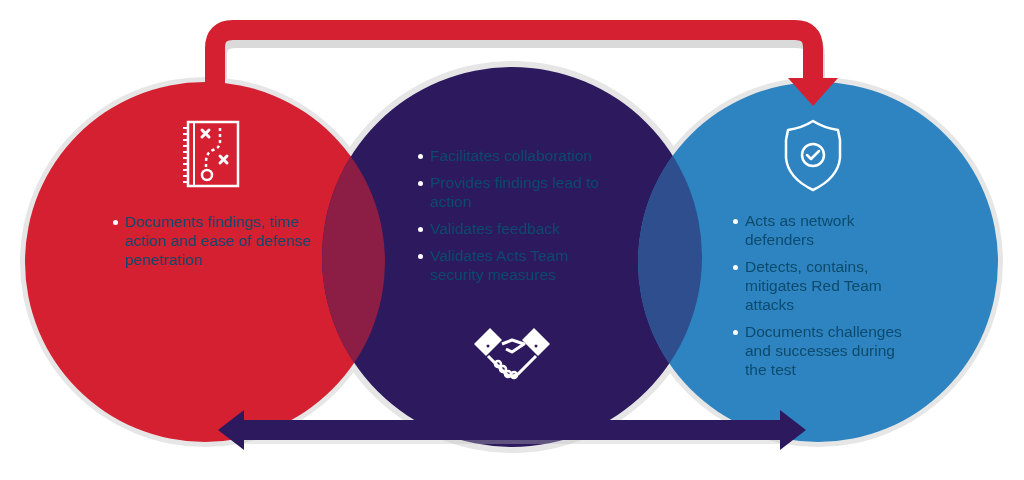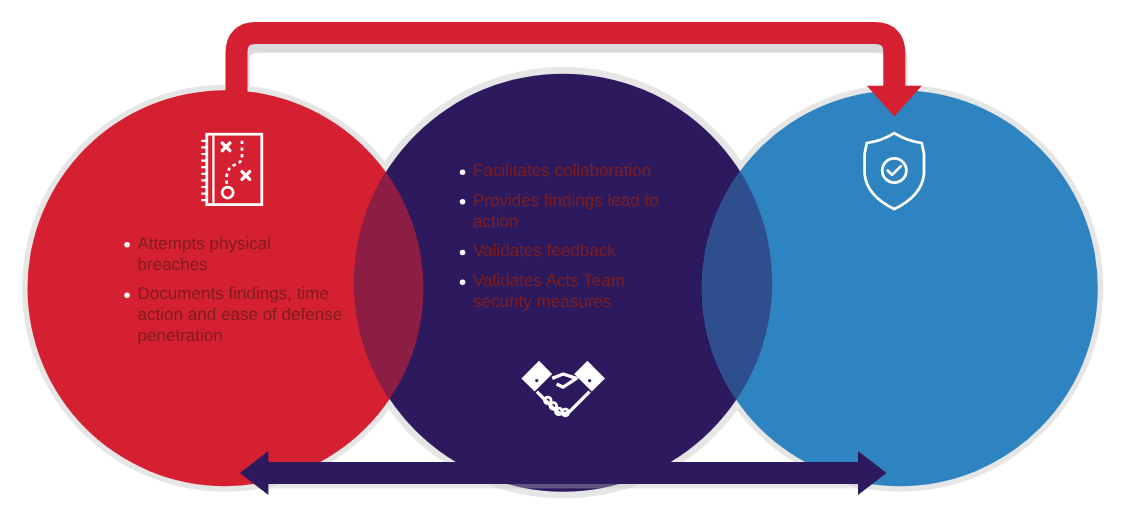--- a/index.html
+++ b/index.html
@@ -1,20 +1,20 @@
 <!DOCTYPE html>
 <html><head>
 <meta charset="utf-8">
 <style>
   html, body { margin: 0; padding: 0; background: #ffffff; }
   body { width: 1024px; height: 480px; position: relative; overflow: hidden;
          font-family: "Liberation Sans", "DejaVu Sans", sans-serif; }
   .diagram { position: absolute; left: 0; top: 0; width: 1024px; height: 480px; }
   .layer-svg { position: absolute; left: 0; top: 0; }
-  .bullets { position: absolute; margin: 0; padding: 0; list-style: none; color: #7f1d1d;
+  .bullets { position: absolute; margin: 0; padding: 0; list-style: none; color: #0c4a6e;
              font-size: 15.5px; line-height: 19px; }
   .bullets li { position: relative; padding-left: 12px; margin-bottom: 8px; }
   .bullets li::before { content: ""; position: absolute; left: 0; top: 8px; width: 5px; height: 5px;
                         border-radius: 50%; background: #ffffff; }
   .icon { position: absolute; }
 </style>
 </head>
 <body>
 
 <div class="diagram">
@@ -97,25 +97,29 @@
     <circle cx="64" cy="24" r="1.5" fill="#2D1A5E"></circle>
   </svg>
 
   <svg class="icon" style="left:782px; top:118px;" width="62" height="74" viewBox="0 0 62 74">
     <path d="M 31 3 Q 20 10 6 12 L 4 22 L 4 40 Q 6 60 31 72 Q 56 60 58 40 L 58 22 L 56 12 Q 42 10 31 3 Z" fill="none" stroke="#fff" stroke-width="2.5" stroke-linejoin="round"></path>
     <circle cx="31" cy="37" r="11" fill="none" stroke="#fff" stroke-width="2.5"></circle>
     <polyline points="25,37 29,41 37,33" fill="none" stroke="#fff" stroke-width="2.5" stroke-linecap="round" stroke-linejoin="round"></polyline>
   </svg>
 
   <ul class="bullets" style="left:113px; top:212px; width:200px;">
-    <li>Attempts physical breaches</li>
     <li>Documents findings, time action and ease of defense penetration</li>
   </ul>
 
   <ul class="bullets" style="left:418px; top:146px; width:205px;">
     <li>Facilitates collaboration</li>
     <li>Provides findings lead to action</li>
     <li>Validates feedback</li>
     <li>Validates Acts Team security measures</li>
   </ul>
 
+  <ul class="bullets" style="left:733px; top:211px; width:180px;">
+    <li>Acts as network defenders</li>
+    <li>Detects, contains, mitigates Red Team attacks</li>
+    <li>Documents challenges and successes during the test</li>
+  </ul>
 
 </div>
 
 </body></html>

